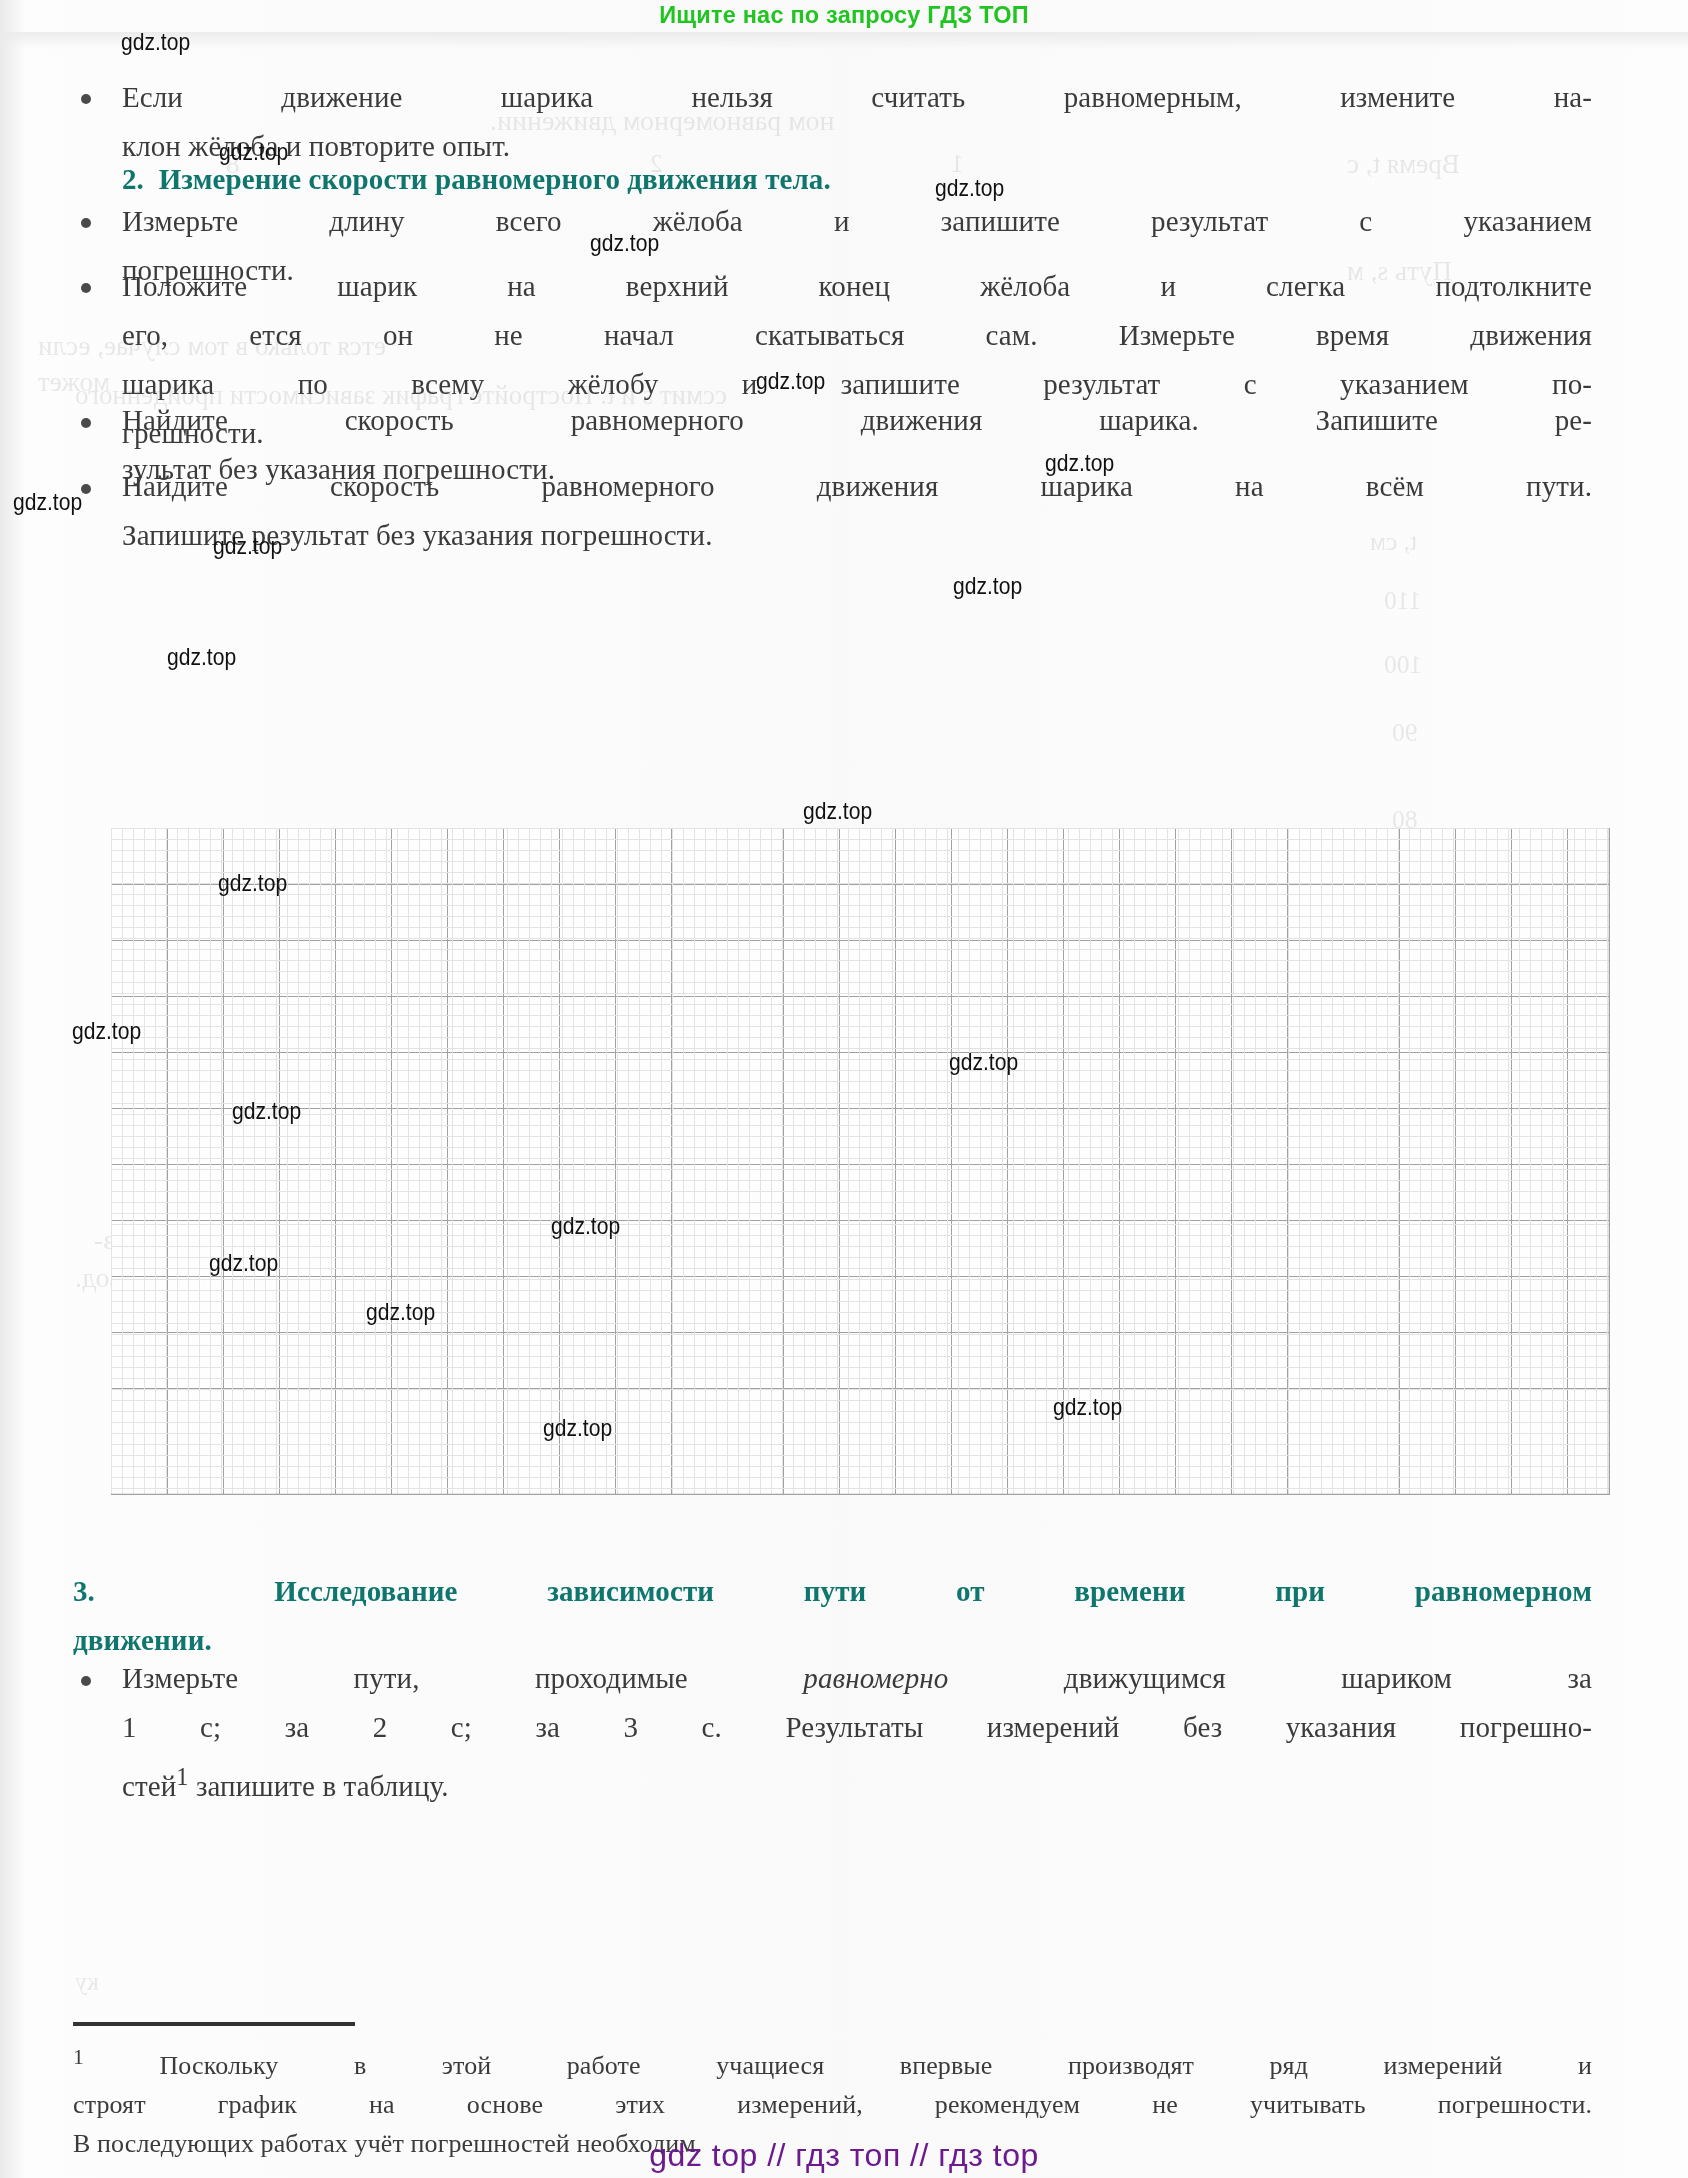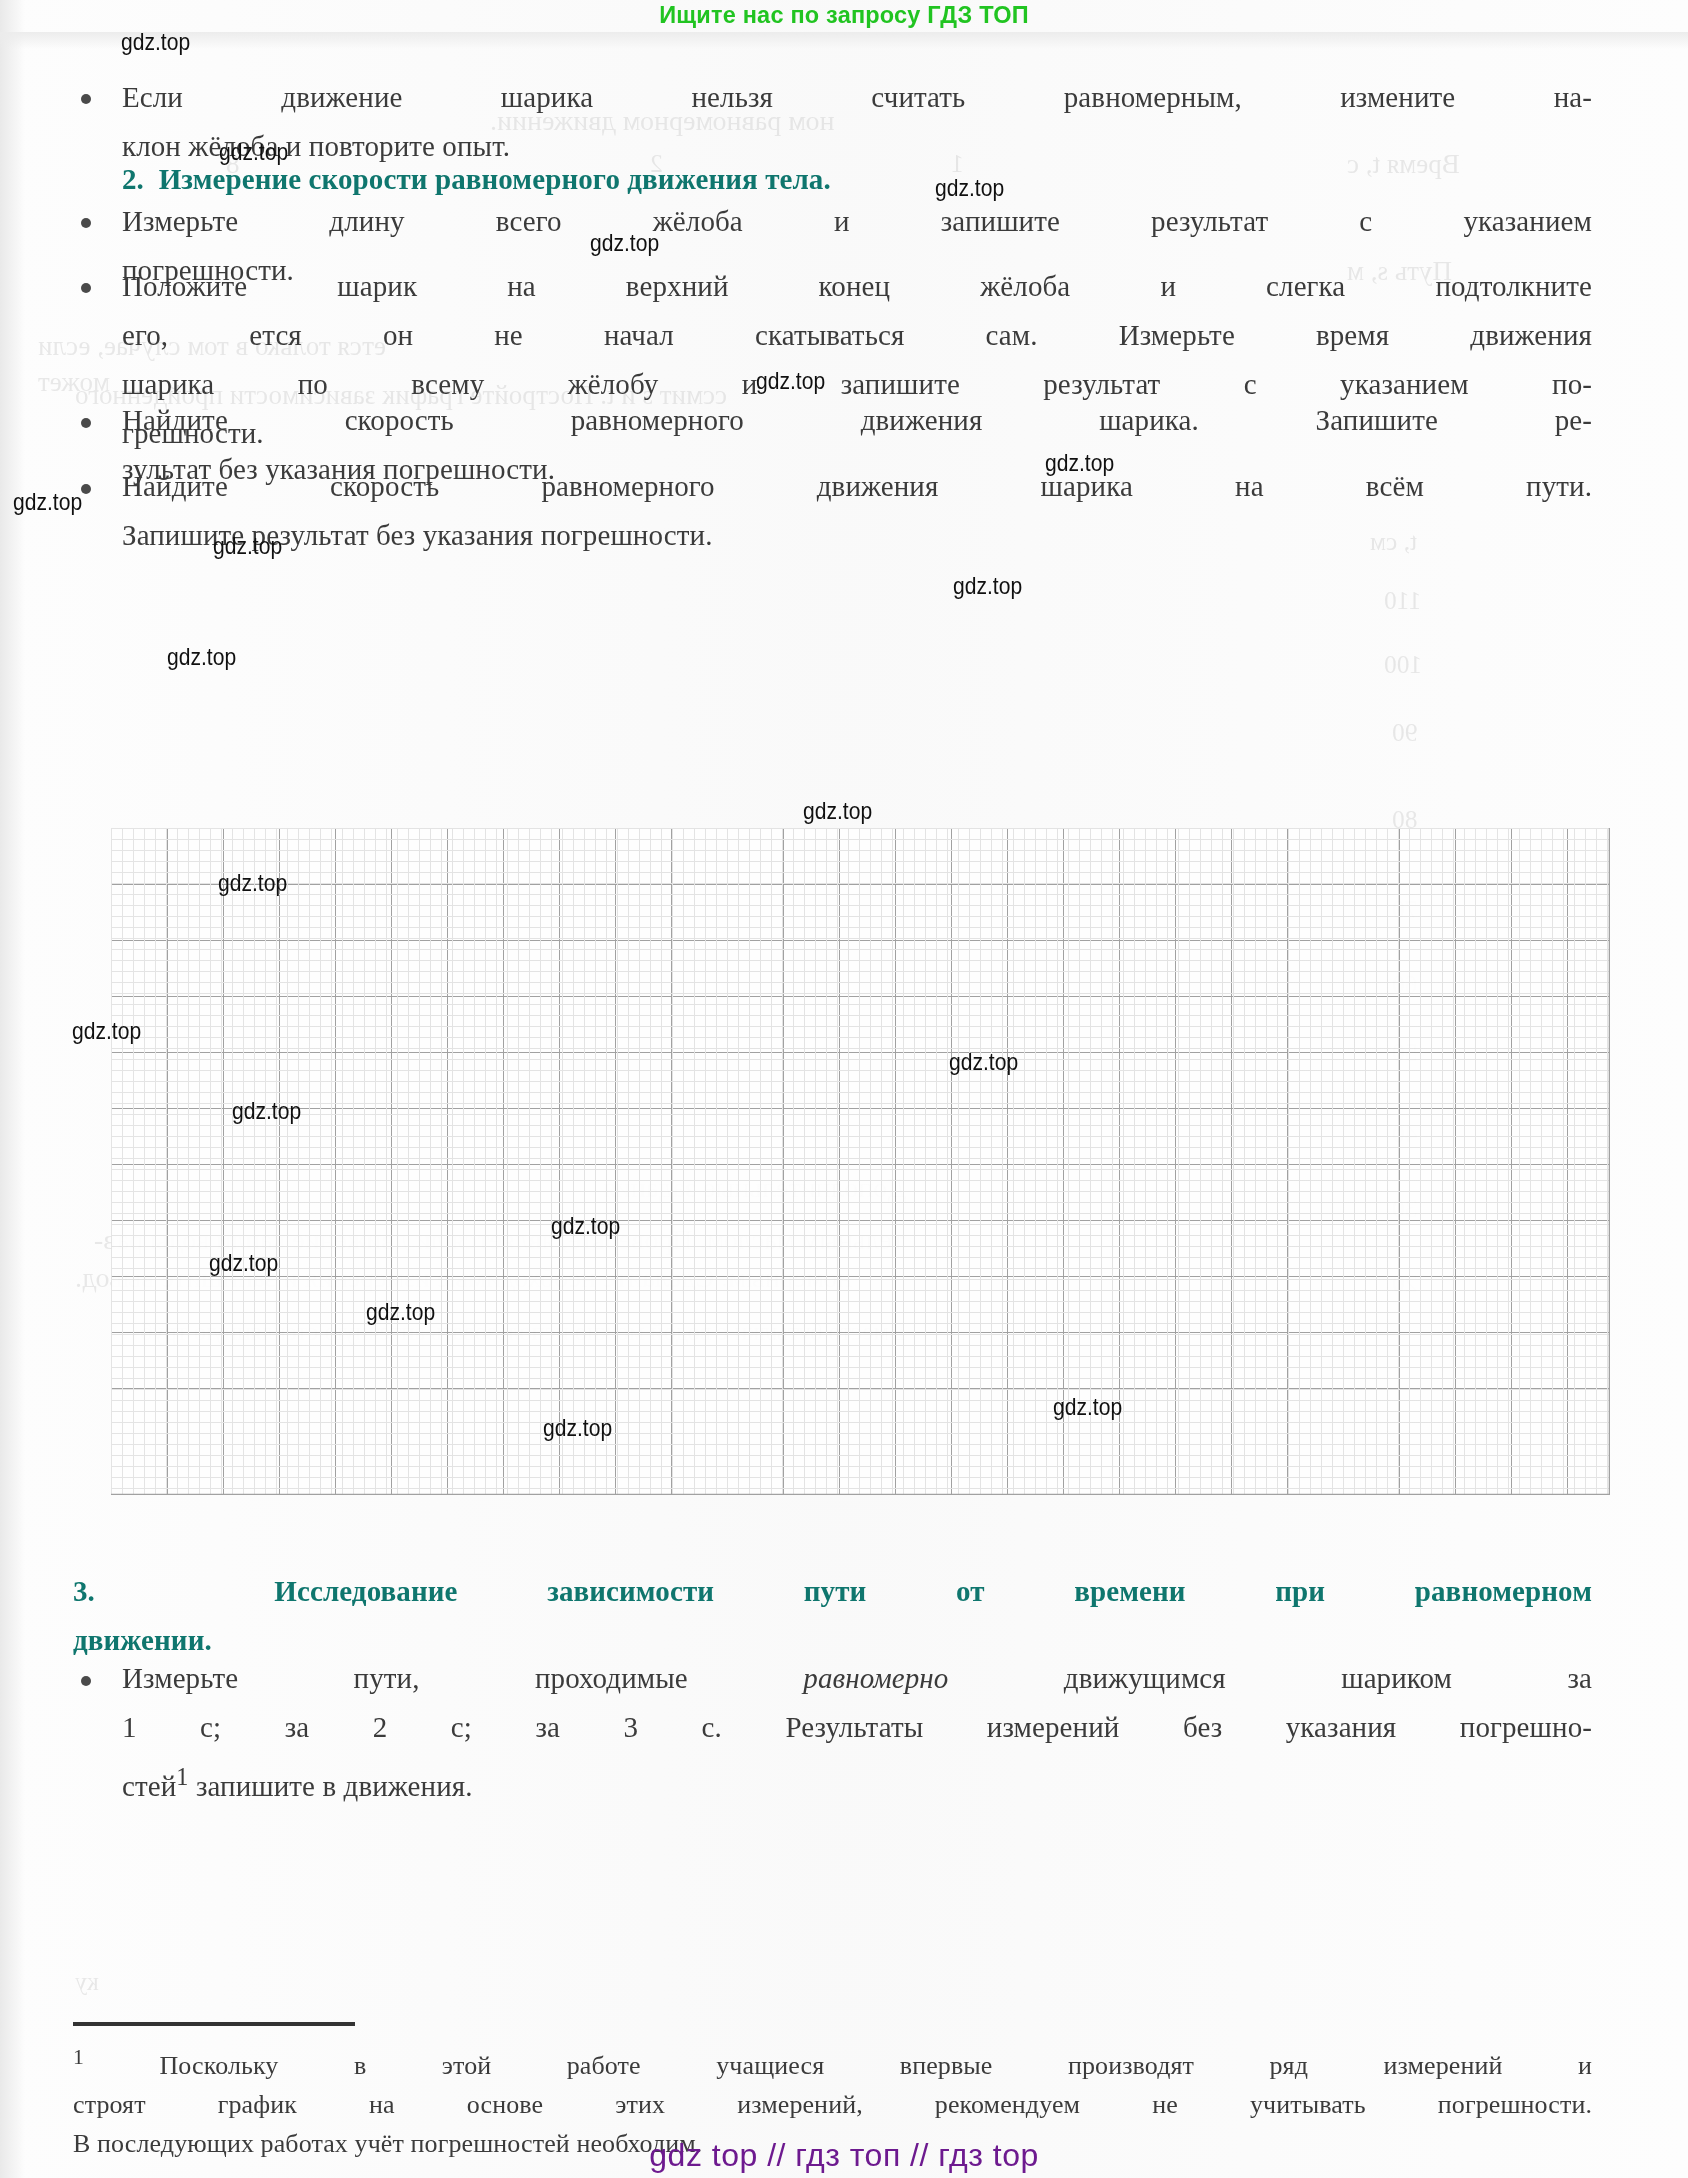--- a/index.html
+++ b/index.html
@@ -216,21 +216,21 @@
         <span>3.</span>&nbsp;&nbsp;<span>Исследование зависимости пути от времени при равномерном</span>
       </span>
       <span class="last-line">движении.</span>
     </b>
   </div>
 
   <div class="bullet" style="left:81px;top:1676px;"></div>
   <div class="para" style="left:122px;top:1654px;width:1470px;">
     <span class="justify-line"><span>Измерьте пути, проходимые </span><i>равномерно</i><span> движущимся шариком за</span></span>
     <span class="justify-line">1 с; за 2 с; за 3 с. Результаты измерений без указания погрешно-</span>
-    <span class="last-line"><span>стей</span><sup>1</sup><span> запишите в движения.</span></span>
+    <span class="last-line"><span>стей</span><sup>1</sup><span> запишите в таблицу.</span></span>
   </div>
 
   <div class="para" style="left:73px;top:2038px;width:1519px;font-size:26px;line-height:39px;">
     <span class="justify-line"><sup>1</sup>&nbsp;<span>Поскольку в этой работе учащиеся впервые производят ряд измерений и</span></span>
     <span class="justify-line">строят график на основе этих измерений, рекомендуем не учитывать погрешности.</span>
     <span class="last-line">В последующих работах учёт погрешностей необходим.</span>
   </div>
 </div>
 
 <div id="grid-box"></div>

